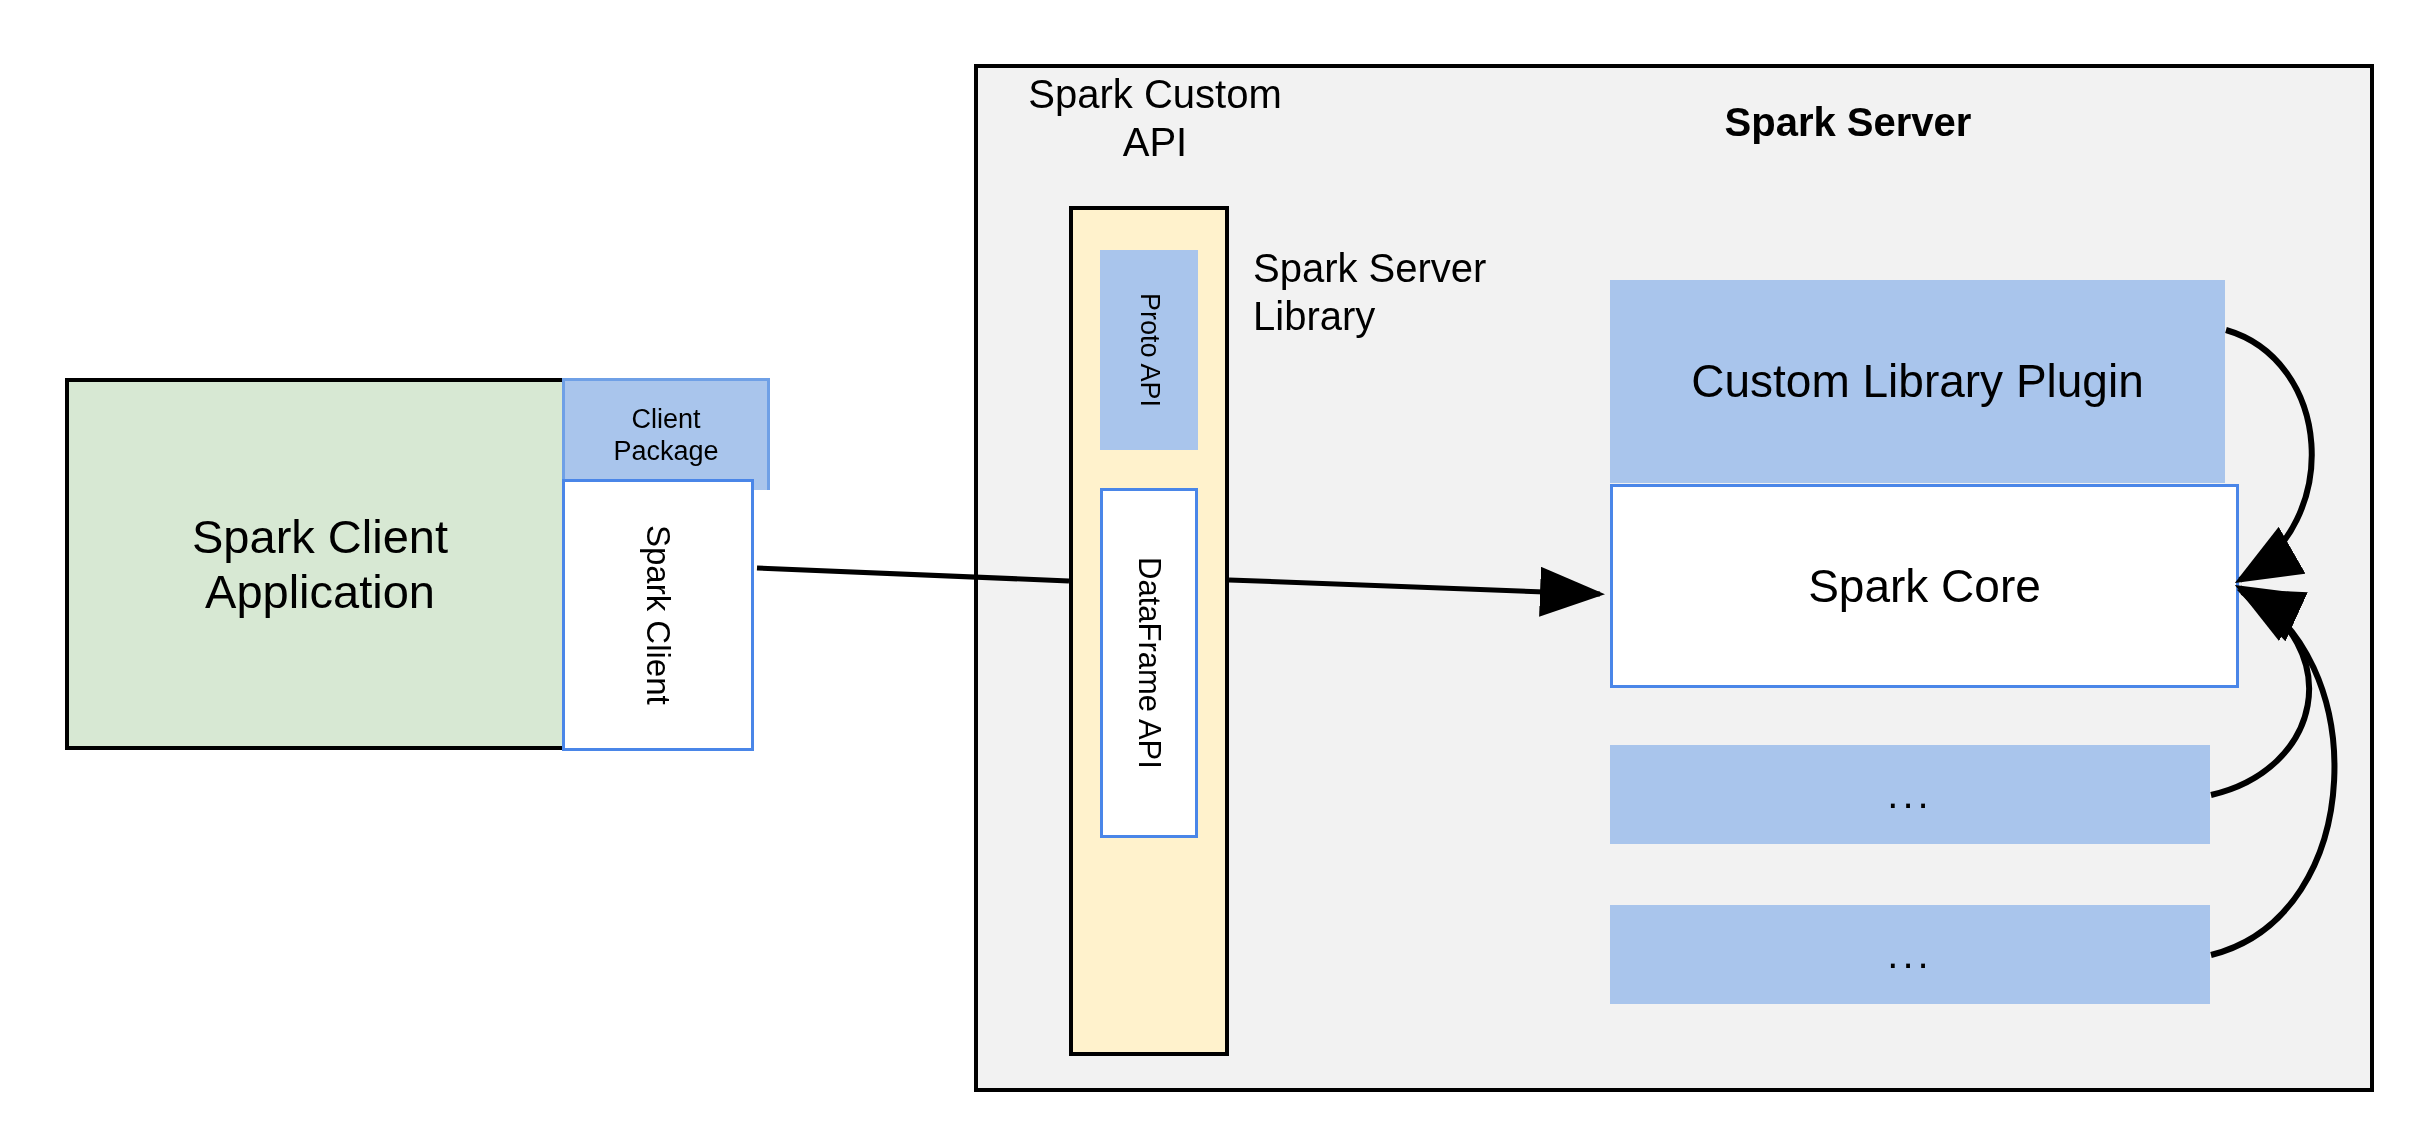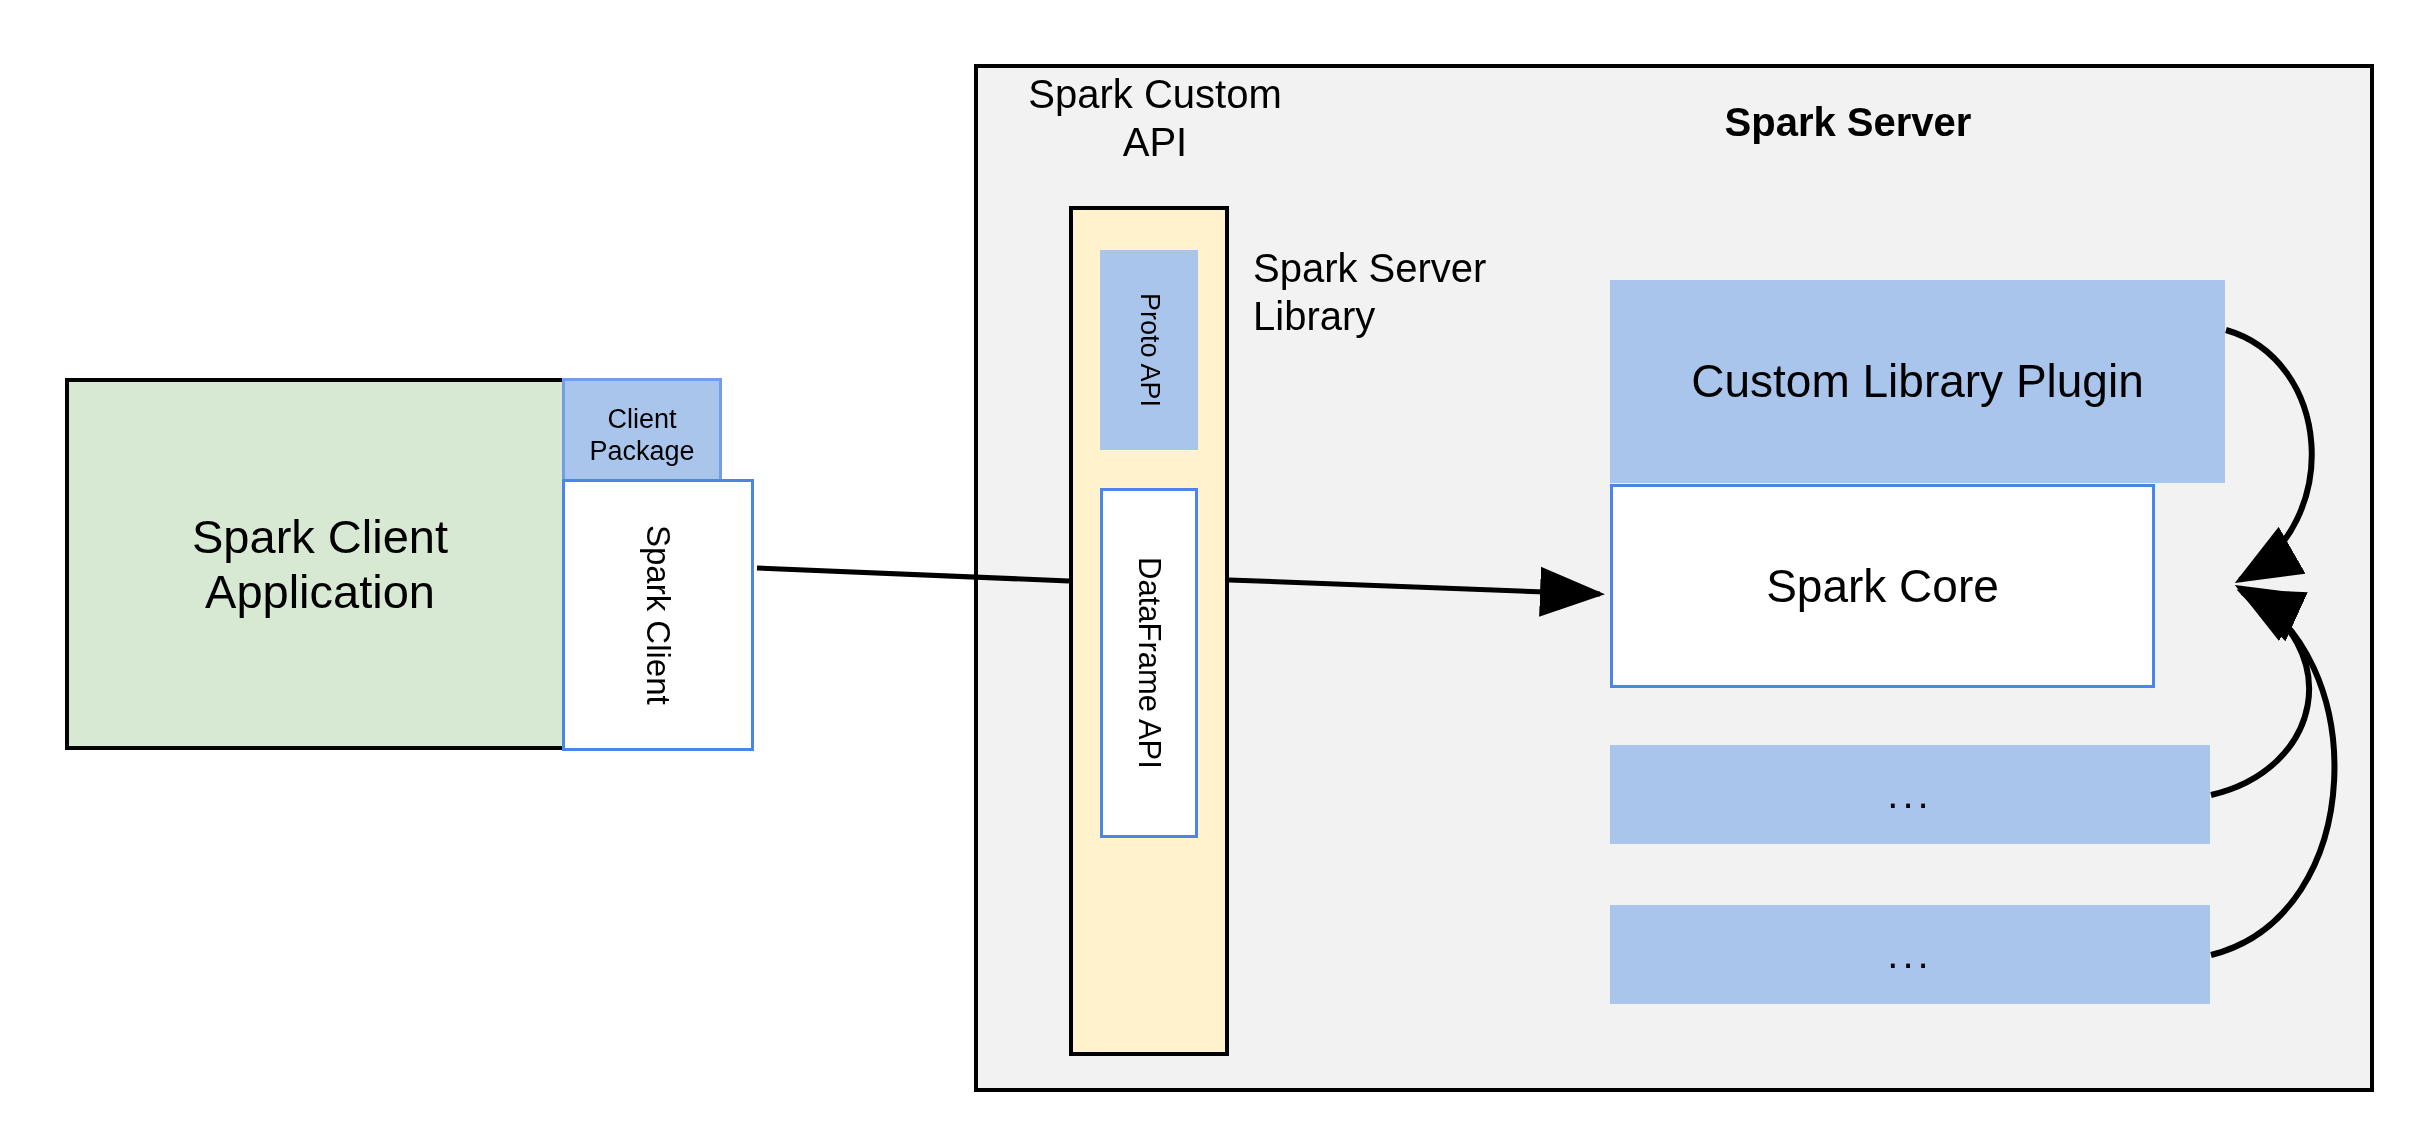--- a/index.html
+++ b/index.html
@@ -42,21 +42,21 @@
     top: 378px;
     width: 510px;
     height: 372px;
     background: #d7e8d3;
     border: 4px solid #000000;
     font-size: 47px;
   }
   #client-package {
     left: 562px;
     top: 378px;
-    width: 160px;
+    width: 208px;
     height: 112px;
     background: #a9c5ec;
     border: 3px solid #6fa0e6;
     border-bottom: none;
     font-size: 27px;
     padding: 0 6px;
   }
   #spark-client-box {
     left: 562px;
     top: 479px;
@@ -139,21 +139,21 @@
     left: 1610px;
     top: 280px;
     width: 615px;
     height: 203px;
     background: #a9c5ec;
     font-size: 46px;
   }
   #spark-core {
     left: 1610px;
     top: 484px;
-    width: 545px;
+    width: 629px;
     height: 204px;
     background: #ffffff;
     border: 3px solid #4a86e8;
     font-size: 46px;
   }
   #ellipsis-one {
     left: 1610px;
     top: 745px;
     width: 600px;
     height: 99px;

